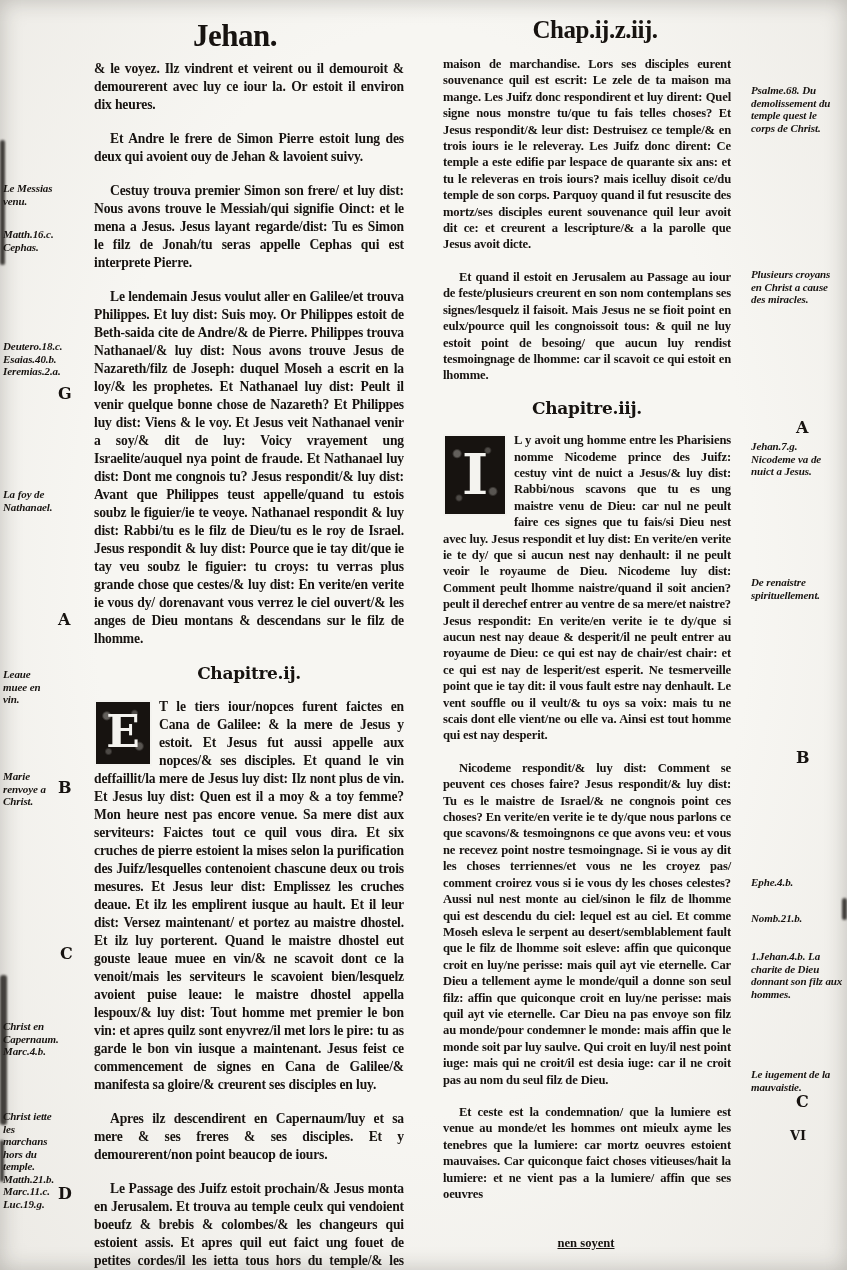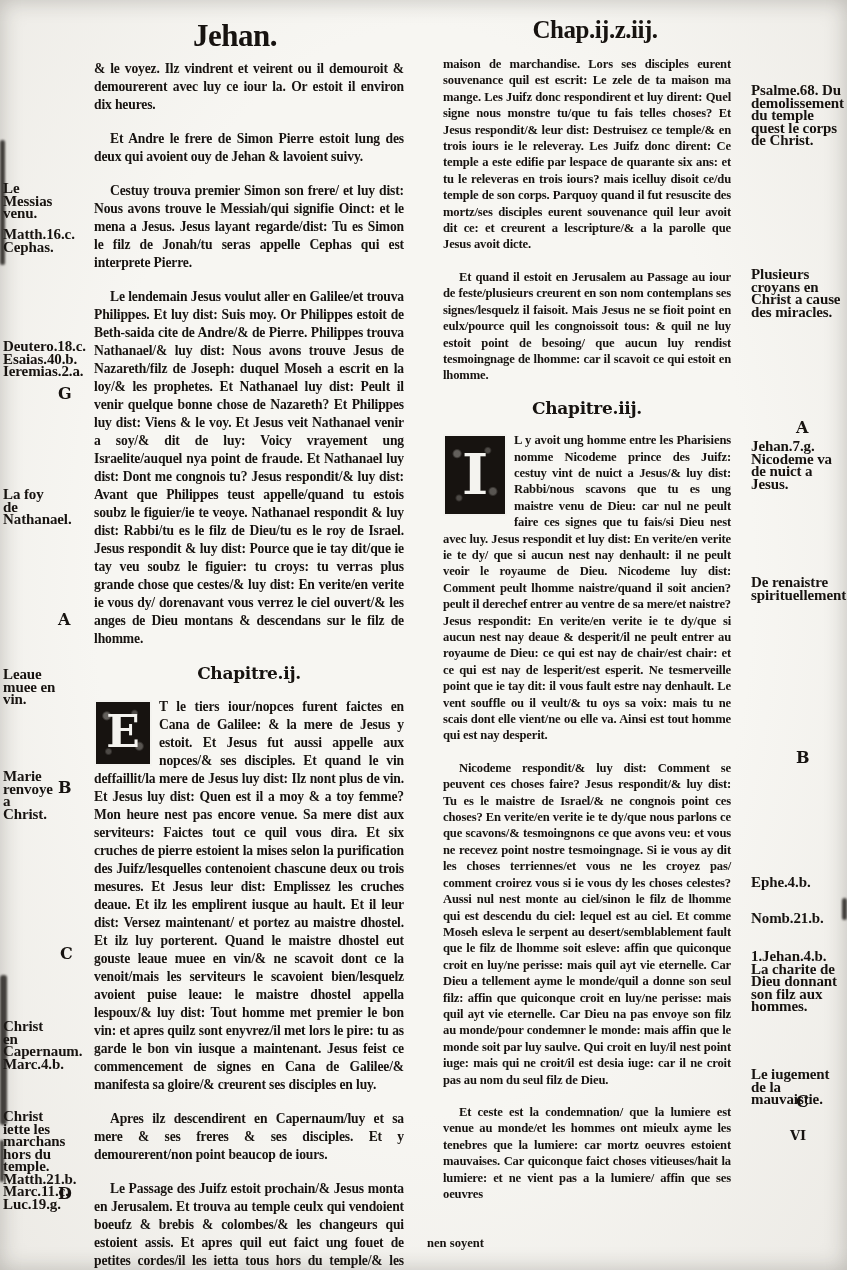--- a/index.html
+++ b/index.html
@@ -47,33 +47,34 @@
     font-family:"DejaVu Serif", serif;
     text-align:center;
     box-shadow:inset 0 0 0 2px #f4f3ef, inset 0 0 0 4px #171310;
     margin:2px 7px 2px 0;
   }
   #dropcap-left{width:58px;height:66px;font-size:44px;line-height:64px;}
   #dropcap-right{width:64px;height:82px;font-size:56px;line-height:80px;}
   .mnote{
     position:absolute;
     font-weight:700;
-    font-size:15px;line-height:12.5px;
+    font-size:11px;line-height:12.5px;
     letter-spacing:-0.1px;
+    font-style:italic;
   }
   .mnote.left{left:3px;width:53px;text-align:left;margin-top:48px;}
   .mnote.right{left:751px;width:92px;text-align:left;}
   .secletter{
     position:absolute;
     font-family:"DejaVu Serif", serif;
     font-weight:700;font-size:16px;
   }
   .catchword{
     position:absolute;left:427px;top:1236px;width:318px;
-    text-align:left;font-weight:700;font-size:12.6px;
+    text-align:center;font-weight:700;font-size:12.6px;text-decoration:underline;
   }
   .sig{
     position:absolute;left:790px;top:1128px;
     font-family:"DejaVu Serif", serif;font-weight:700;font-size:13px;
   }
   .artifact{
     position:absolute;background:#1d1a17;border-radius:3px;
     filter:blur(1px);opacity:0.8;
   }
   #art1{left:0;top:140px;width:5px;height:125px;}

